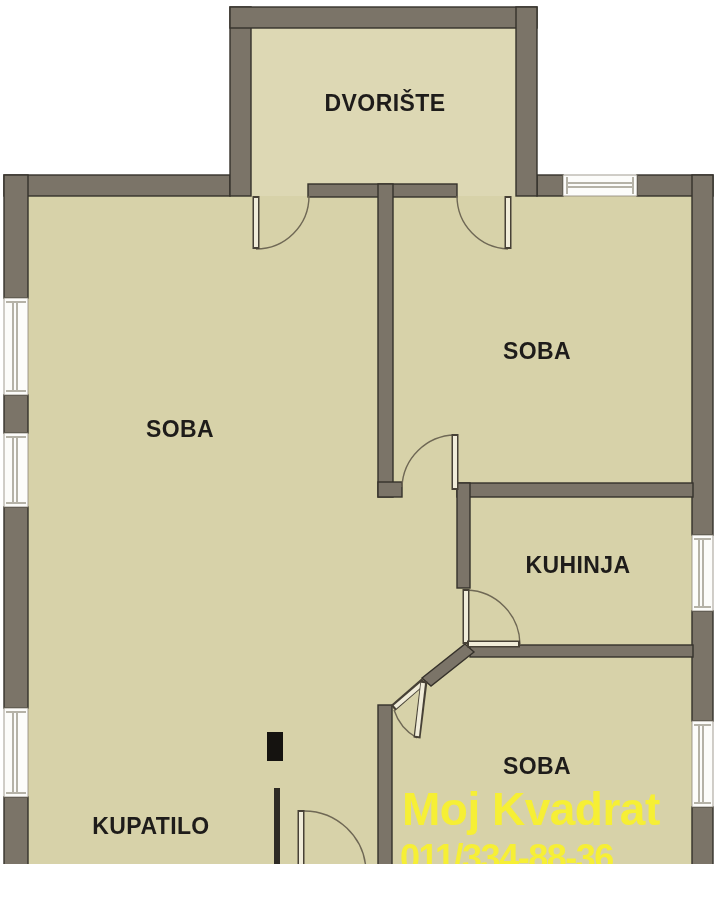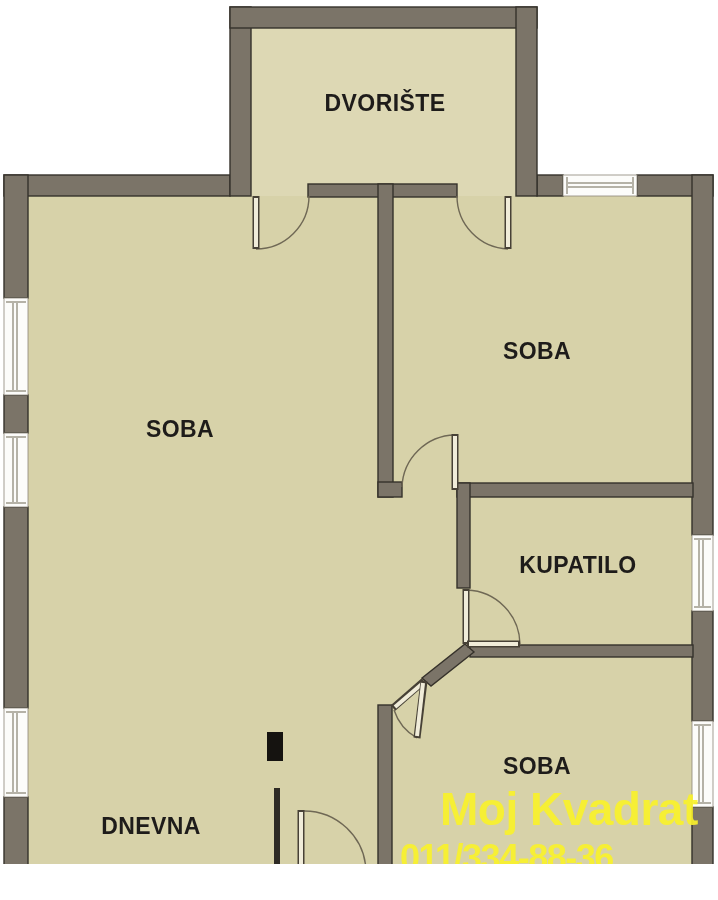--- a/index.html
+++ b/index.html
@@ -10,21 +10,21 @@
   #plan-svg { position:absolute; left:0; top:0; }
   .room-label {
     position:absolute; transform:translate(-50%,-50%);
     font-weight:bold; font-size:23px; letter-spacing:0.4px;
     color:#1e1c1a; white-space:nowrap;
   }
   .wm {
     position:absolute; font-weight:bold; white-space:nowrap;
     color:rgba(249,241,43,0.92); line-height:1;
   }
-  .wm1 { left:402px; top:786px; font-size:46px; letter-spacing:-0.5px;margin-left:38px; }
+  .wm1 { left:402px; top:786px; font-size:46px; letter-spacing:-0.5px; }
   .wm2 { left:400px; top:840px; font-size:36px; letter-spacing:-1.5px; }
 </style>
 </head>
 <body>
 
 <div id="stage">
 
 <svg id="plan-svg" width="718" height="900" viewBox="0 0 718 900">
 
   <g>
@@ -160,22 +160,22 @@
   <rect x="267" y="732" width="16" height="29" fill="#151310"></rect>
   <rect x="274" y="788" width="6" height="83" fill="#2e2b25"></rect>
 </svg>
 
   <div class="room-label" style="left:385px; top:103px">DVORIŠTE</div>
 
   <div class="room-label" style="left:180px; top:429px">SOBA</div>
 
   <div class="room-label" style="left:537px; top:351px">SOBA</div>
 
-  <div class="room-label" style="left:578px; top:565px">KUPATILO</div>
+  <div class="room-label" style="left:578px; top:565px">KUHINJA</div>
 
   <div class="room-label" style="left:537px; top:766px">SOBA</div>
 
-  <div class="room-label" style="left:151px; top:826px">DNEVNA</div>
+  <div class="room-label" style="left:151px; top:826px">KUPATILO</div>
 
   <div class="wm wm1">Moj Kvadrat</div>
   <div class="wm wm2">011/334-88-36</div>
 
 </div>
 
 </body></html>

